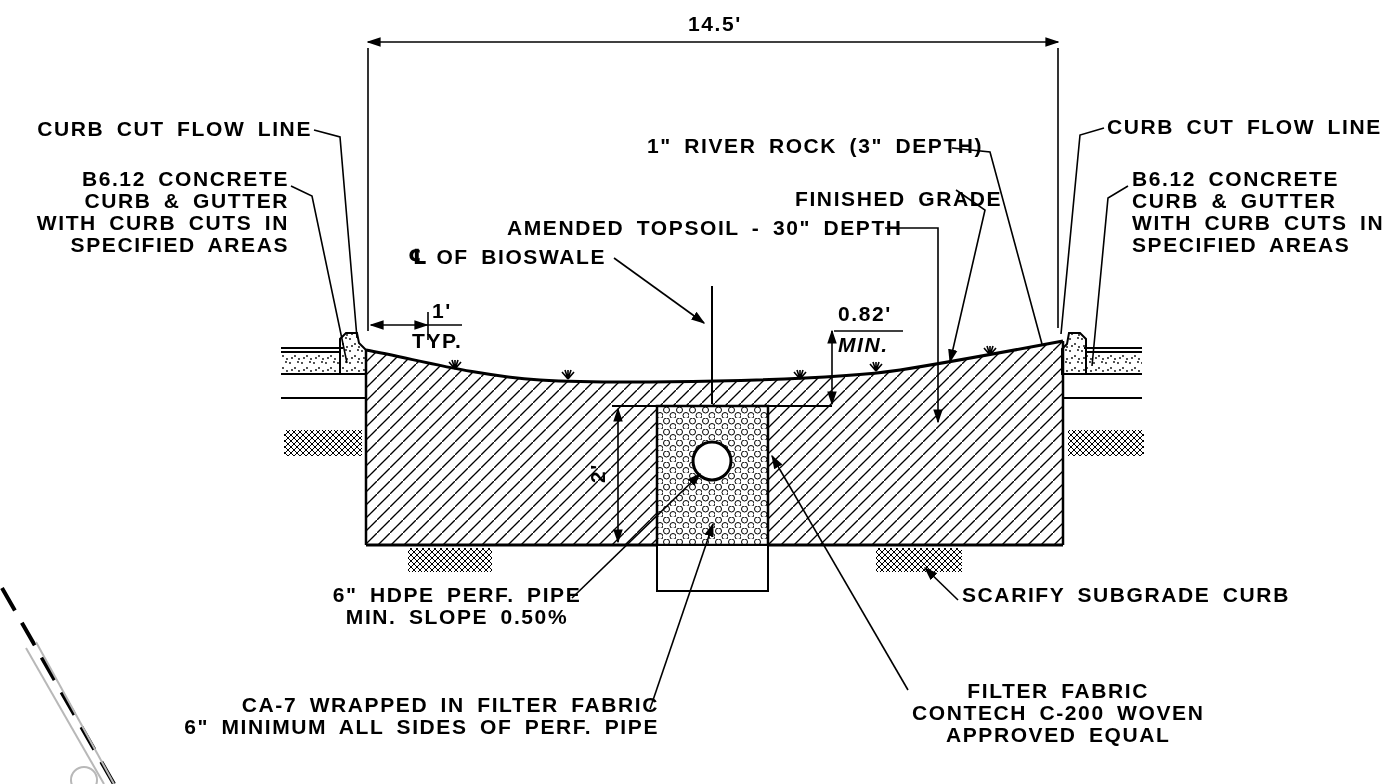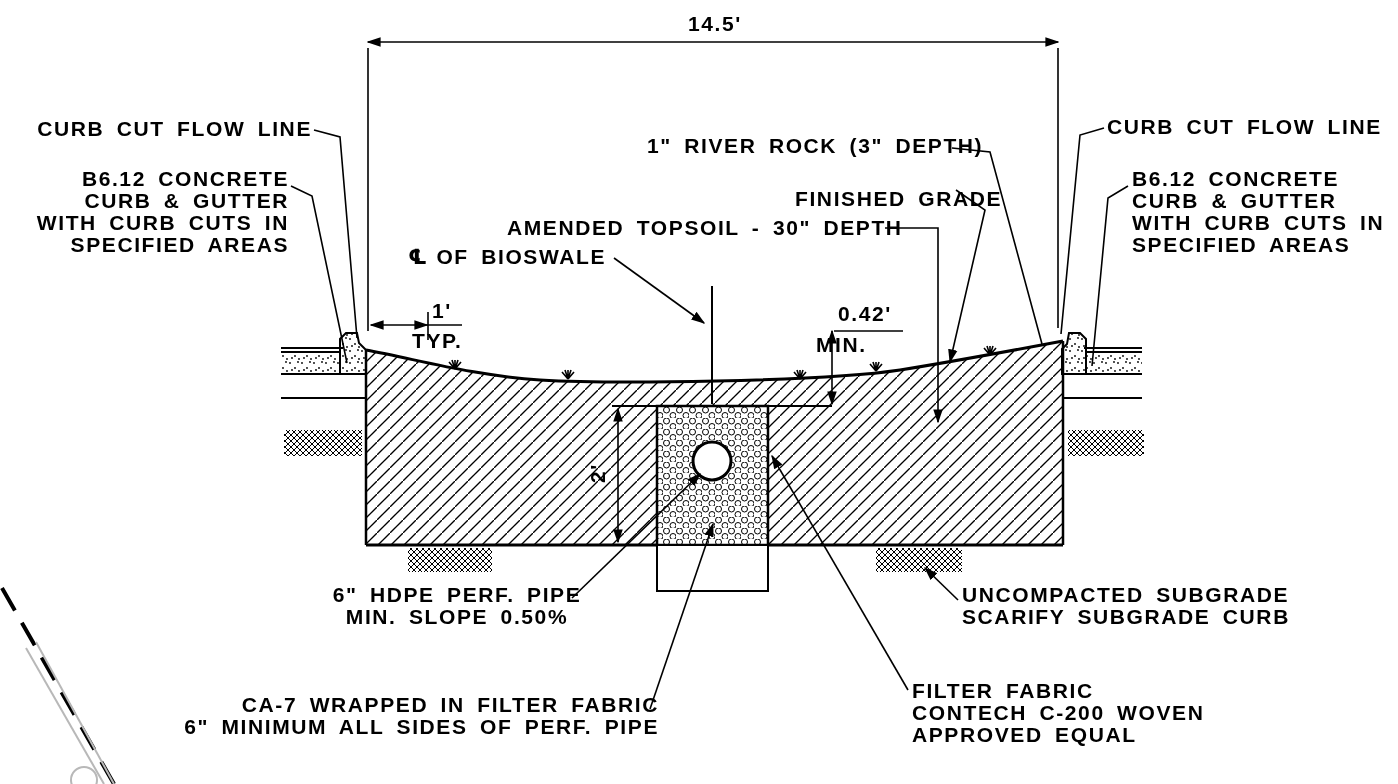--- a/index.html
+++ b/index.html
@@ -160,48 +160,47 @@
 
   <div class="lbl" style="left:507px;top:217px;">AMENDED TOPSOIL - 30" DEPTH</div>
 
   <div class="lbl" style="left:408px;top:246px;">
     <span class="clsym">℄</span><span>OF BIOSWALE</span>
   </div>
 
   <div class="lbl" style="left:416px;top:300px;width:52px;text-align:center;">1'</div>
   <div class="lbl" style="left:412px;top:330px;width:64px;">TYP.</div>
 
-  <div class="lbl" style="left:838px;top:303px;">0.42'</div>
-  <div class="lbl" style="left:816px;top:334px;">MIN.</div>
+  <div class="lbl" style="left:838px;top:303px;">0.82'</div>
+  <div class="lbl" style="left:838px;top:334px;font-style:italic;">MIN.</div>
 
   <div class="lbl rot" style="left:588px;top:462px;">2'</div>
 
   <div class="lbl" style="left:1107px;top:116px;">CURB CUT FLOW LINE</div>
 
   <div class="lbl" style="left:1132px;top:168px;">
     <div>B6.12 CONCRETE</div>
     <div>CURB &amp; GUTTER</div>
     <div>WITH CURB CUTS IN</div>
     <div>SPECIFIED AREAS</div>
   </div>
 
   <div class="lbl" style="left:318px;top:584px;width:278px;text-align:center;">
     <div>6" HDPE PERF. PIPE</div>
     <div>MIN. SLOPE 0.50%</div>
   </div>
 
   <div class="lbl" style="left:962px;top:584px;">
-    <div>UNCOMPACTED SUBGRADE</div>
     <div>SCARIFY SUBGRADE CURB</div>
   </div>
 
   <div class="lbl" style="left:152px;top:694px;width:507px;text-align:right;">
     <div>CA-7 WRAPPED IN FILTER FABRIC</div>
     <div>6" MINIMUM ALL SIDES OF PERF. PIPE</div>
   </div>
 
-  <div class="lbl" style="left:912px;top:680px;">
+  <div class="lbl" style="left:912px;top:680px;text-align:center;">
     <div>FILTER FABRIC</div>
     <div>CONTECH C-200 WOVEN</div>
     <div>APPROVED EQUAL</div>
   </div>
 
 </div>
 
 </body></html>

